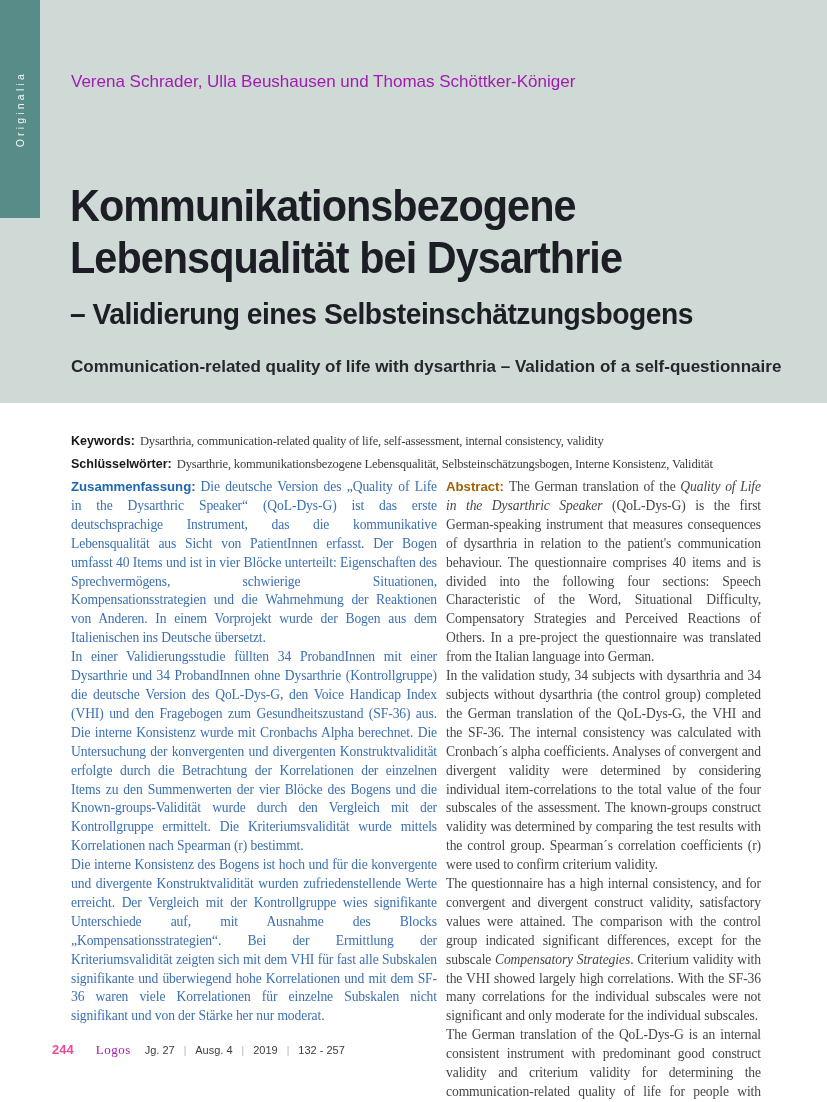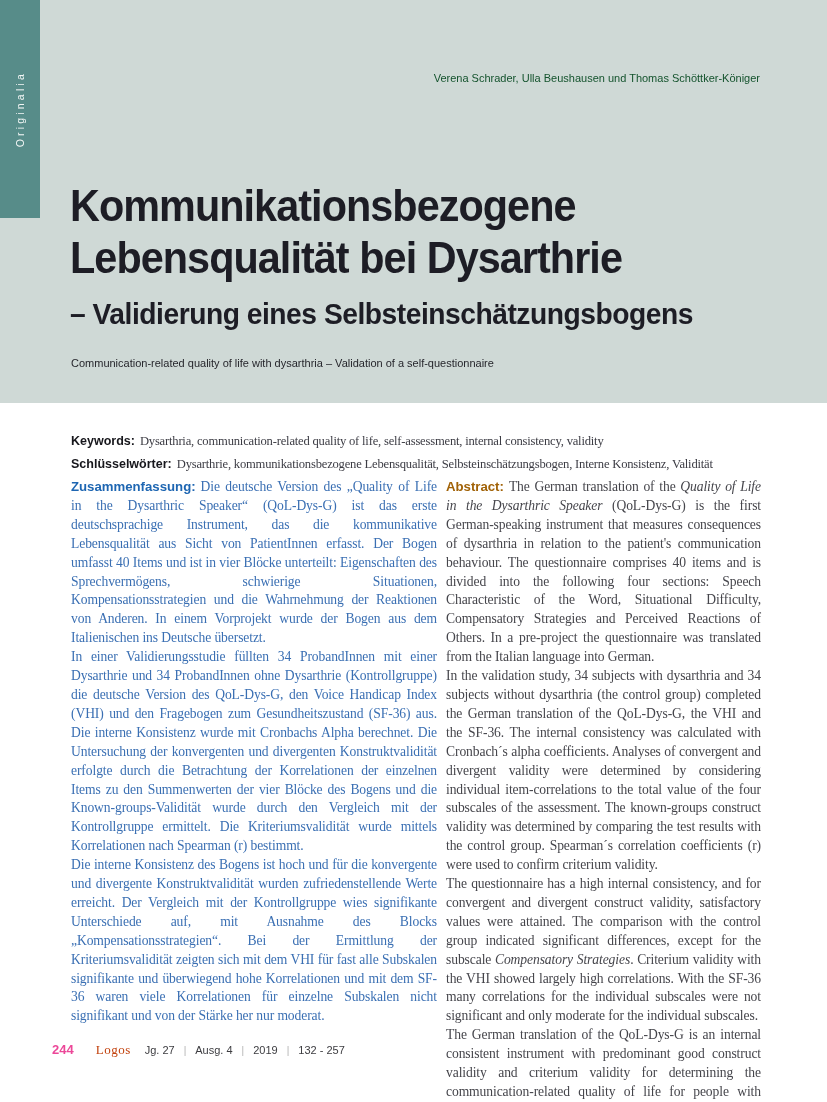--- a/index.html
+++ b/index.html
@@ -11,36 +11,36 @@
   .header-band{position:absolute;left:0;top:0;width:827px;height:403px;background:#cfd9d6;}
   .side-tab{
     position:absolute;left:0;top:0;width:40px;height:218px;background:#578c89;
     display:flex;align-items:center;justify-content:center;
   }
   .side-tab-label{
     writing-mode:vertical-rl;transform:rotate(180deg);
     font-size:10.5px;letter-spacing:3.2px;color:#f3f7f6;
   }
   .authors{
-    position:absolute;left:71px;top:72px;width:689px;text-align:right;
-    font-size:11px;color:#14532d;
+    position:absolute;left:71px;top:72px;width:689px;text-align:left;
+    font-size:17px;color:#a21caf;
   }
   .article-title{
     position:absolute;left:70px;top:180px;margin:0;
     font-size:44px;line-height:52px;letter-spacing:-1px;font-weight:700;color:#1d1d25;
     transform:scaleX(.94);transform-origin:0 0;white-space:nowrap;
   }
   .article-subtitle{
     position:absolute;left:70px;top:297px;margin:0;
     font-size:30px;letter-spacing:-.5px;font-weight:700;color:#1d1d25;
     transform:scaleX(.94);transform-origin:0 0;white-space:nowrap;
   }
   .subtitle-en{
     position:absolute;left:71px;top:357px;
-    font-size:11px;font-weight:400;color:#26262c;
+    font-size:17px;font-weight:700;color:#26262c;
   }
   
   .keywords{position:absolute;left:71px;top:429px;width:710px;line-height:21px;white-space:nowrap;}
   .kw-row{white-space:nowrap;}
   .kw-label{font-weight:700;font-size:12.5px;color:#17171c;margin-right:5px;}
   .kw-value{font-family:"Liberation Serif",serif;font-size:12.6px;color:#3c3c44;letter-spacing:-.2px;}
   
   .columns{position:absolute;left:71px;top:478px;width:690px;display:flex;gap:9px;}
   .col{
     font-family:"Liberation Serif",serif;font-size:13.6px;line-height:18.9px;
@@ -57,21 +57,21 @@
   .abs-label-de{color:#1e66b2;}
   .abs-label-en{color:#a16207;}
   
   .footer{
     position:absolute;left:52px;top:1042px;display:flex;align-items:baseline;
     font-size:11px;color:#3c3c40;
   }
   .footer-pageno{font-weight:700;font-size:13px;color:#ec4899;margin-right:22px;}
   .footer-journal{
     font-family:"Liberation Serif",serif;font-size:13px;letter-spacing:.5px;
-    color:#c2410c;margin-right:14px;
+    color:#a21caf;margin-right:14px;
   }
   .footer-meta{display:flex;gap:9px;align-items:baseline;text-align:center;}
   .footer-sep{color:#b3b3b3;font-size:10px;}
 </style>
 </head>
 <body>
 
 <div class="page">
 
   <div class="header-band">

